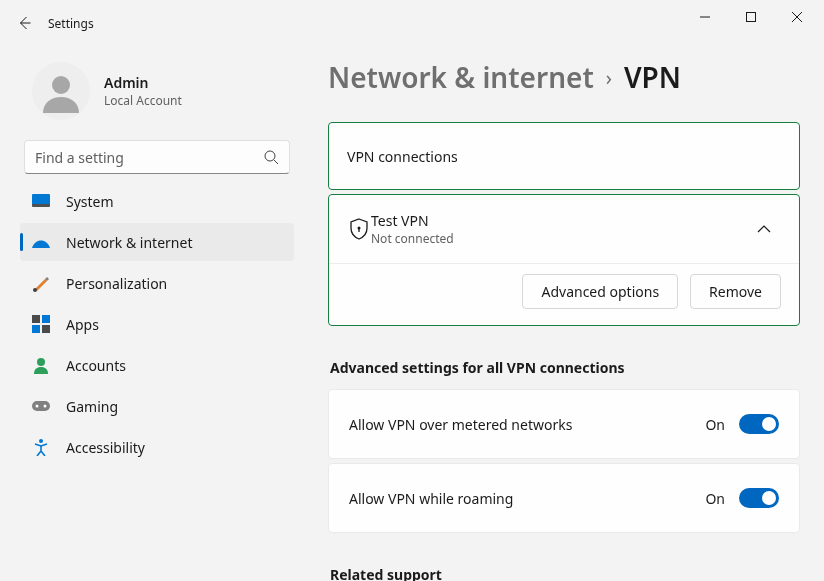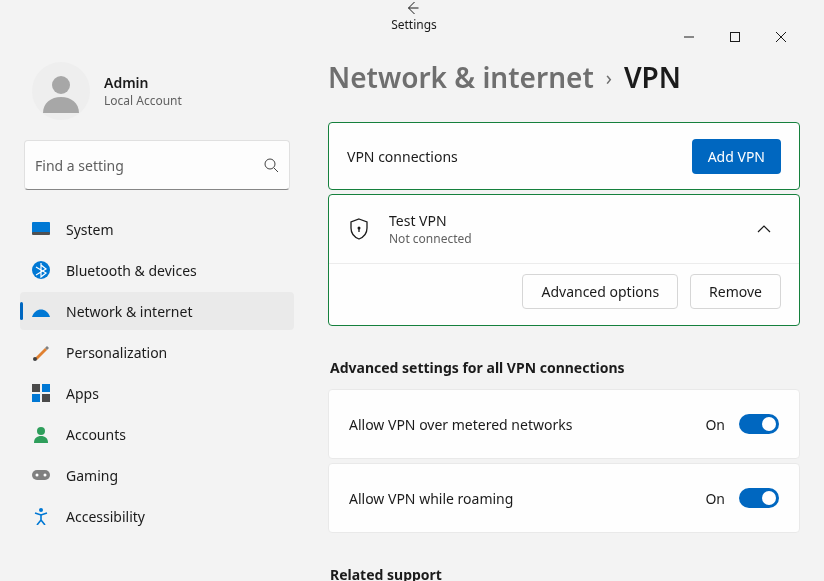--- a/index.html
+++ b/index.html
@@ -1,37 +1,37 @@
 <!DOCTYPE html>
 <html><head>
 <meta charset="utf-8">
 <style>
   * { box-sizing: border-box; margin: 0; padding: 0; font-family: "Segoe UI", -apple-system, system-ui, sans-serif; }
   body { width: 824px; height: 581px; background: #f3f3f3; overflow: hidden; position: relative; }
 
   
-  .titlebar { height: 46px; display: flex; align-items: center; padding: 0 20px; flex-direction: column; }
+  .titlebar { height: 46px; display: flex; align-items: center; padding: 0 4px; }
   .back-btn { width: 40px; height: 40px; display: flex; align-items: center; justify-content: center; cursor: pointer; }
   .title { font-size: 12px; color: #1b1b1b; margin-left: 4px; }
   .win-controls { margin-left: auto; display: flex; gap: 0; }
   .win-btn { width: 46px; height: 32px; display: flex; align-items: center; justify-content: center; cursor: pointer; margin-top: -12px; }
 
   
   .content { display: flex; height: calc(100% - 46px); }
   .sidebar { width: 304px; display: flex; flex-direction: column; padding: 0 10px 0 20px; }
   .main { flex: 1; padding: 12px 24px 0 24px; overflow-y: auto; }
 
   
   .user { display: flex; align-items: center; gap: 14px; padding: 16px 12px 18px 12px; }
   .avatar { width: 58px; height: 58px; border-radius: 50%; background: #eeeeee; display: flex; align-items: center; justify-content: center; }
   .user-name { font-size: 14px; font-weight: 600; color: #1b1b1b; }
   .user-sub { font-size: 12px; color: #616161; }
 
   
-  .search { margin: 2px 4px 20px 4px; display: flex; align-items: center; background: #fdfdfd; border: 1px solid #e0e0e0; border-bottom: 1.5px solid #868686; border-radius: 4px; height: 50px; padding: 0 10px; }
+  .search { margin: 2px 4px 8px 4px; display: flex; align-items: center; background: #fdfdfd; border: 1px solid #e0e0e0; border-bottom: 1.5px solid #868686; border-radius: 4px; height: 34px; padding: 0 10px; }
   .search input { flex: 1; border: none; outline: none; background: transparent; font-size: 14px; color: #1b1b1b; }
   .search input::placeholder { color: #5f5f5f; }
 
   
   .nav { display: flex; flex-direction: column; gap: 3px; }
   .nav-item { display: flex; align-items: center; gap: 16px; height: 38px; padding: 0 12px; border-radius: 4px; cursor: pointer; position: relative; }
   .nav-item .icon { width: 18px; height: 18px; display: flex; align-items: center; justify-content: center; }
   .nav-item .label { font-size: 14px; color: #1b1b1b; }
   .nav-item.active { background: #eaeaea; }
   .nav-item.active::before { content: ""; position: absolute; left: 0; top: 10px; bottom: 10px; width: 3px; background: #0067c0; border-radius: 2px; }
@@ -44,21 +44,21 @@
 
   
   .card { background: #fefefe; border: 1px solid #15803d; border-radius: 4px; margin-bottom: 4px; }
   .card-row { display: flex; align-items: center; min-height: 66px; padding: 0 18px; }
   .card-title { font-size: 14px; color: #1b1b1b; }
   .spacer { flex: 1; }
 
   .btn-primary { background: #0067c0; color: #fff; border: none; border-radius: 4px; padding: 8px 16px; font-size: 14px; cursor: pointer; }
   .btn-secondary { background: #fefefe; color: #1b1b1b; border: 1px solid #d6d6d6; border-radius: 4px; padding: 7px 18px; font-size: 14px; cursor: pointer; }
 
-  .vpn-row { display: flex; align-items: center; padding: 16px 18px; gap: 18px; }
+  .vpn-row { display: flex; align-items: center; padding: 16px 18px; }
   .vpn-icon { width: 24px; display:flex; align-items:center; justify-content:center; }
   .vpn-name { font-size: 14px; color: #1b1b1b; }
   .vpn-status { font-size: 12px; color: #616161; }
   .expand-btn { width: 34px; height: 34px; display: flex; align-items: center; justify-content: center; cursor: pointer; margin-left: 10px; }
   .vpn-actions { display: flex; justify-content: flex-end; gap: 12px; padding: 10px 18px 16px; border-top: 1px solid #ececec; }
 
   .section-title { font-size: 14px; font-weight: 700; color: #1b1b1b; margin: 32px 0 12px 2px; }
 
   .toggle-card { background: #fefefe; border: 1px solid #e9e9e9; border-radius: 4px; margin-bottom: 4px; }
   .toggle-row { display: flex; align-items: center; height: 68px; padding: 0 20px; gap: 14px; }
@@ -124,29 +124,20 @@
     <div class="nav">
       <div class="nav-item">
         <span class="icon">
             <svg width="18" height="14" viewBox="0 0 18 14">
               <rect x="0" y="0" width="18" height="12" rx="1" fill="#0078d4"></rect>
               <rect x="0" y="10" width="18" height="3" rx="1" fill="#505050"></rect>
             </svg>
           </span>
         <span class="label">System</span>
       </div>
-      <div class="nav-item">
-        <span class="icon">
-            <svg width="18" height="18" viewBox="0 0 18 18">
-              <circle cx="9" cy="9" r="9" fill="#0078d4"></circle>
-              <path d="M9 2v14l5-4-10-6m0 8l10-6-5-4" stroke="#fff" stroke-width="1.2" fill="none"></path>
-            </svg>
-          </span>
-        <span class="label">Bluetooth &amp; devices</span>
-      </div>
       <div class="nav-item active">
         <span class="icon">
             <svg width="18" height="14" viewBox="0 0 18 14">
               <path d="M0 13 C3 3, 15 3, 18 13 Z" fill="#0078d4"></path>
             </svg>
           </span>
         <span class="label">Network &amp; internet</span>
       </div>
       <div class="nav-item">
         <span class="icon">
@@ -204,21 +195,20 @@
     <div class="breadcrumb">
       <span class="bc-parent">Network &amp; internet</span>
       <span class="bc-sep">›</span>
       <span class="bc-current">VPN</span>
     </div>
 
     <div class="card">
       <div class="card-row">
         <div class="card-title">VPN connections</div>
         <div class="spacer"></div>
-        <button class="btn-primary">Add VPN</button>
       </div>
     </div>
 
     <div class="card">
       <div class="vpn-row">
         <div class="vpn-icon">
           <svg width="20" height="22" viewBox="0 0 20 22">
               <path d="M10 1l8 3v6c0 5-3 9-8 11-5-2-8-6-8-11V4z" fill="none" stroke="#1b1b1b" stroke-width="1.3"></path>
               <circle cx="10" cy="10" r="1.5" fill="#1b1b1b"></circle>
               <path d="M10 11v3" stroke="#1b1b1b" stroke-width="1.3"></path>

